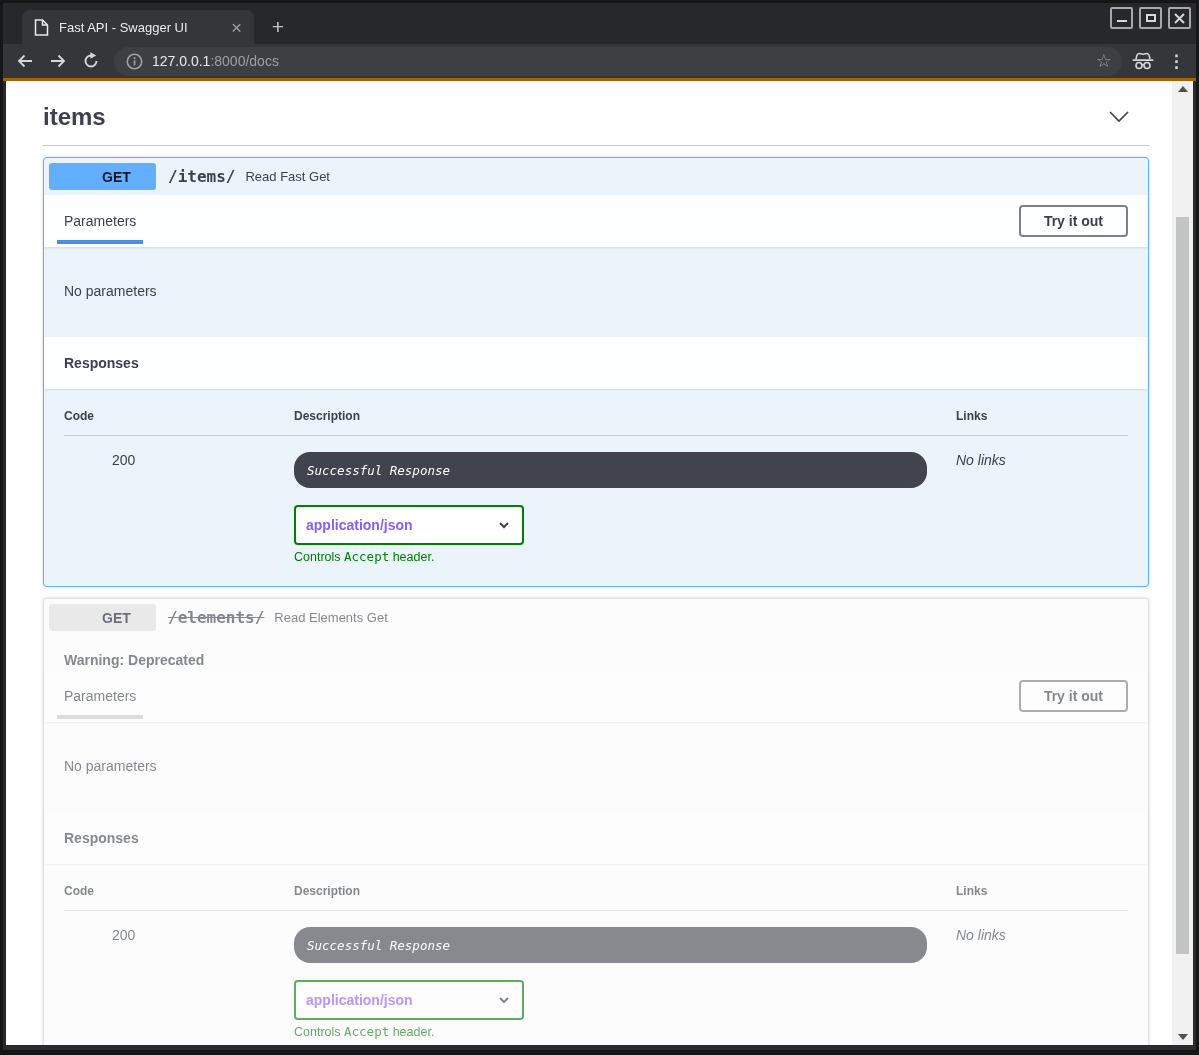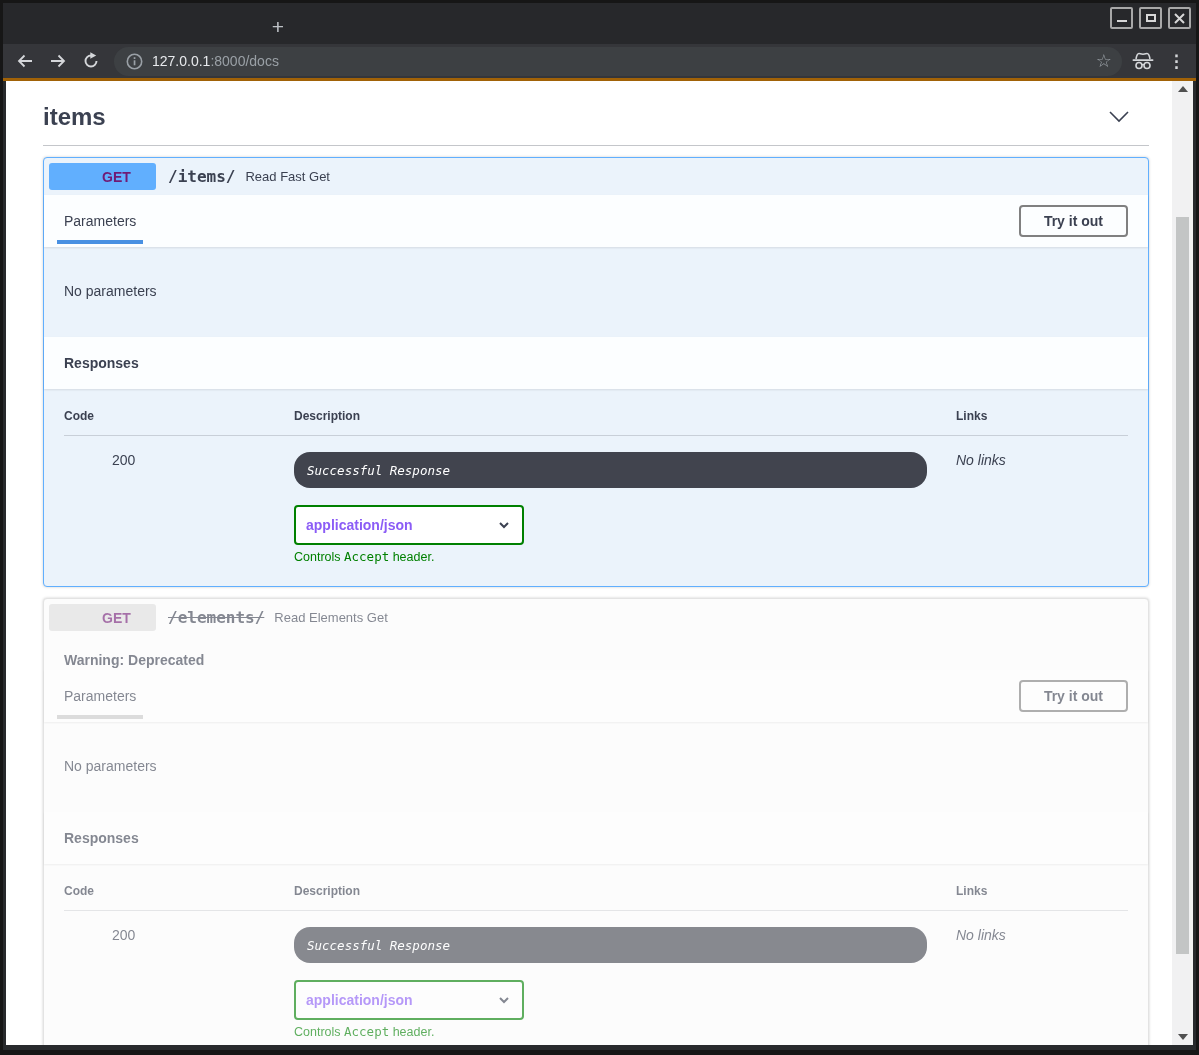--- a/index.html
+++ b/index.html
@@ -43,21 +43,21 @@
 
   
   .tag-header { display:flex; align-items:center; justify-content:space-between;
                 padding:12px 0 14px 0; border-bottom:1px solid rgba(59,65,81,.3); }
   .tag-title { font-size:24px; font-weight:bold; color:#3b4151; }
   .tag-chevron { margin-right:18px; }
 
   
   .opblock { margin-top:11px; border-radius:4px; box-shadow:0 0 3px rgba(0,0,0,.19); }
   .op-summary { display:flex; align-items:center; padding:5px; }
-  .method-badge { min-width:107px; height:27px; border-radius:3px; color:#701a75; font-weight:bold;
+  .method-badge { min-width:107px; height:27px; border-radius:3px; color:#0f172a; font-weight:bold;
                   font-size:14px; display:flex; align-items:center; justify-content:center;padding-left:28px; }
   .op-path { font-size:16px; font-weight:bold; color:#3b4151; margin:0 10px 0 12px; }
   .op-desc { font-size:13px; color:#3b4151; }
   .section-header { background:rgba(255,255,255,.85); box-shadow:0 1px 2px rgba(0,0,0,.1);
                     display:flex; align-items:center; justify-content:space-between;
                     height:52px; padding:0 20px; position:relative; }
   .tab-item { font-size:14px; font-weight:normal; color:#3b4151; position:relative; }
   .tab-item:after { content:""; position:absolute; left:-7px; right:-7px; bottom:-15px; height:4px; }
   .try-btn { border:2px solid #808080; border-radius:4px; background:transparent; color:#3b4151;
              font-size:14px; font-weight:bold; padding:6px 23px; font-family:inherit; }
@@ -103,20 +103,30 @@
   .sb-thumb { position:absolute; left:4px; width:13px; top:136px; height:737px; background:#c3c5c5; }
 
   svg { display:block; }
 </style>
 </head>
 <body>
 
 <div class="window">
 
   <div class="titlebar">
+    <div class="tab">
+      <span>
+        <svg width="15" height="17" viewBox="0 0 15 17">
+            <path d="M1.5 1 h7 l5 5 v10 h-12 z" fill="none" stroke="#e8eaed" stroke-width="1.5"></path>
+            <path d="M8.5 1 v5 h5" fill="none" stroke="#e8eaed" stroke-width="1.5"></path>
+          </svg>
+      </span>
+      <span class="tab-title">Fast API - Swagger UI</span>
+      <span class="tab-close">×</span>
+    </div>
     <div class="newtab">+</div>
     <div class="win-controls">
       <div class="win-btn">
           <span class="glyph-min"></span>
         </div>
       <div class="win-btn">
           <span class="glyph-max"></span>
         </div>
       <div class="win-btn">
         <svg width="11" height="11" viewBox="0 0 11 11">

